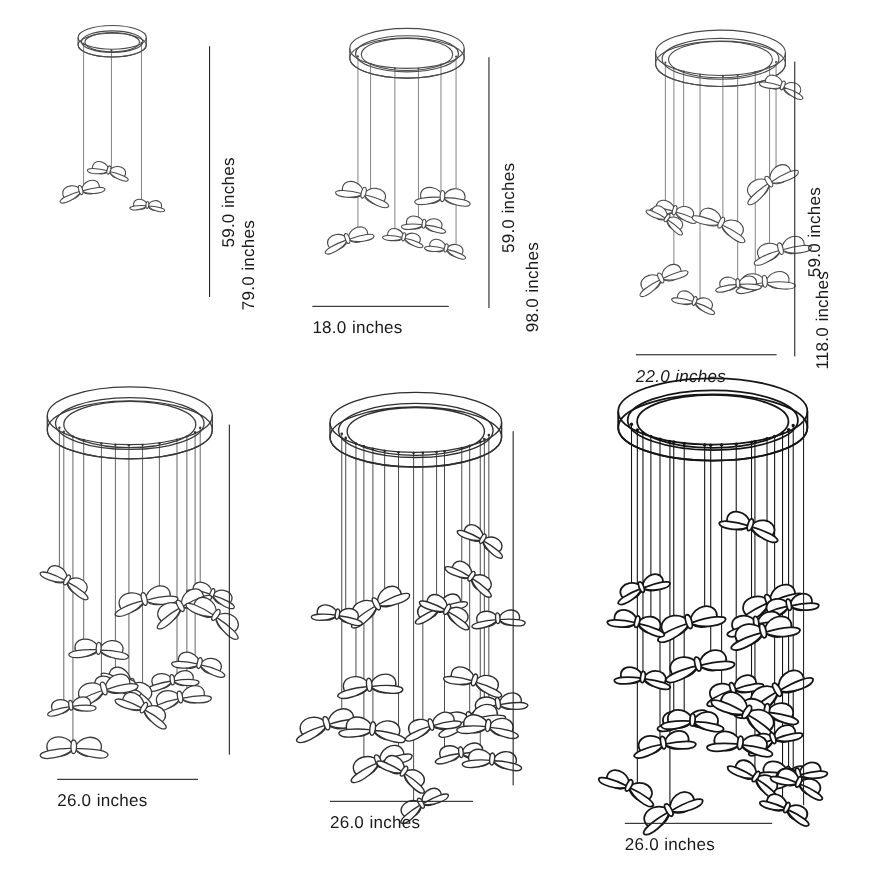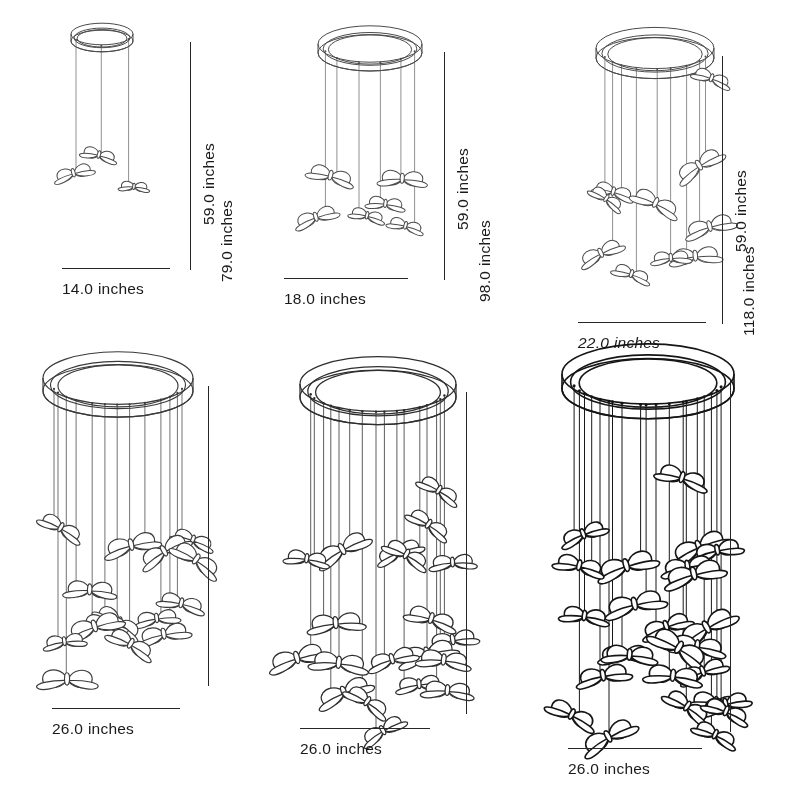--- a/index.html
+++ b/index.html
@@ -87,24 +87,20 @@
           </g>
           <g transform="translate(116.2,158.4) rotate(3.4) scale(0.771)">
             <path d="M0,0 C-1.6,-3.2 -4.4,-5.4 -7.6,-6.0 C-12.4,-6.9 -16.2,-4.6 -16.6,-0.9 C-17.0,2.6 -14.4,5.2 -10.6,5.6 C-6.6,6.0 -2.6,4.1 -0.6,1.3 Z" fill="#ffffff" stroke="#4a4a4a" stroke-width="1.30" stroke-linejoin="round"></path>
             <path d="M0.2,0.4 C1.9,-3.0 4.8,-5.1 8.0,-5.6 C12.7,-6.3 16.3,-3.8 16.5,-0.2 C16.7,3.2 14.0,5.7 10.2,5.9 C6.2,6.2 2.3,4.1 0.4,1.4 Z" fill="#ffffff" stroke="#4a4a4a" stroke-width="1.30" stroke-linejoin="round"></path>
             <path d="M-0.7,1.4 C-3.2,3.6 -7.4,5.6 -12.0,6.4 C-16.6,7.2 -19.8,6.6 -20.6,5.3 C-21.3,4.1 -19.2,2.8 -15.4,2.0 C-10.5,1.0 -5.0,0.8 -1.0,0.9 Z" fill="#ffffff" stroke="#4a4a4a" stroke-width="1.30" stroke-linejoin="round"></path>
             <path d="M0.6,1.5 C3.1,3.8 7.3,5.8 11.9,6.6 C16.4,7.4 19.6,6.8 20.3,5.5 C21.0,4.3 18.9,3.0 15.2,2.2 C10.3,1.2 4.9,1.0 0.9,1.1 Z" fill="#ffffff" stroke="#4a4a4a" stroke-width="1.30" stroke-linejoin="round"></path>
             <path d="M-0.5,-4.2 C0.9,-4.2 1.5,-2.6 1.4,-0.2 C1.3,2.2 0.6,4.0 -0.4,4.1 C-1.5,4.2 -2.1,2.3 -2.0,-0.2 C-1.9,-2.6 -1.5,-4.2 -0.5,-4.2 Z" fill="#ffffff" stroke="#4a4a4a" stroke-width="1.30"></path>
           </g>
         </svg>
       </div>
-      <div class="wdim" style="left: 62px; top: 268px; width: 108px;">
-        <div class="rule"></div>
-        <div class="wlabel"><span>14.0</span><span class="unit">inches</span></div>
-      </div>
       <div class="hdim" style="left: 190px; top: 42px; height: 228px;">
         <div class="vrule" style="height: 228px;"></div>
         <div class="hlabel" style="top: 183px;"><span>59.0</span><span class="unit">inches</span></div>
       </div>
     </div>
     <div class="panel" style="left: 0px; top: 0px; width: 800px; height: 800px;">
       <div class="fig-wrap" style="left: 280px; top: 38px;">
         <svg width="180" height="240" viewBox="0 0 180 240">
           <g>
             <path d="M38.0,6.0 L38.0,14.8 A52.0,18.2 0 0 0 142.0,14.8 L142.0,6.0" fill="#ffffff" stroke="#4a4a4a" stroke-width="1.00"></path>

